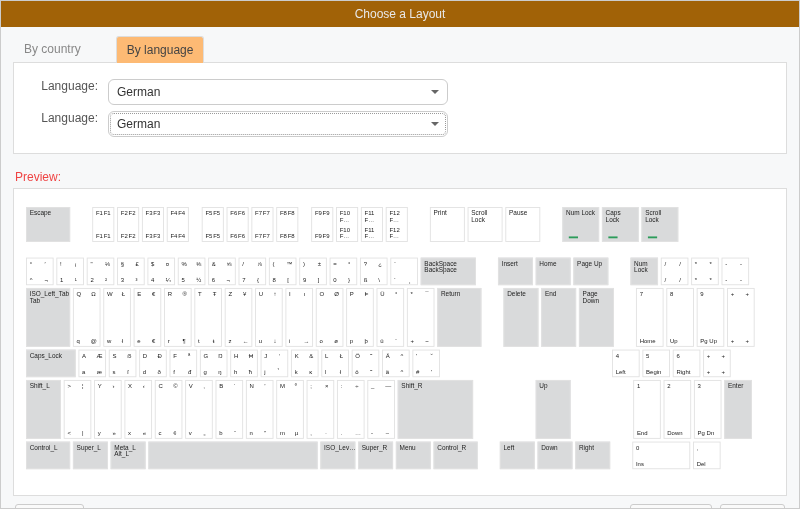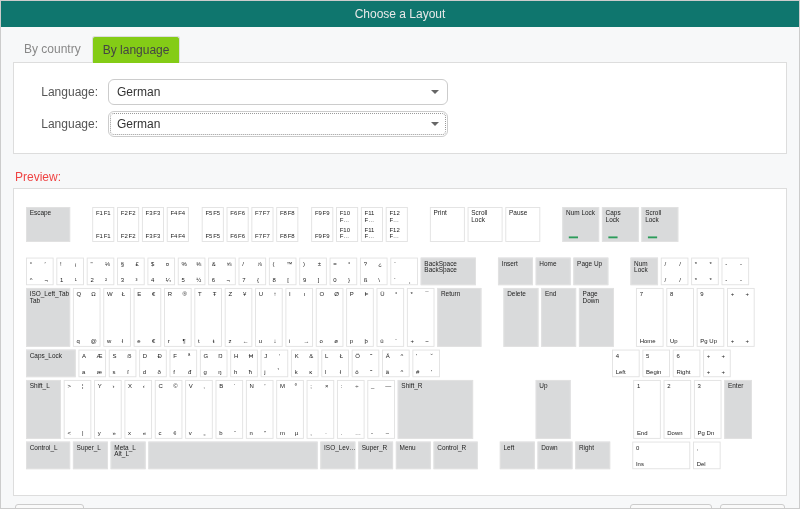--- a/index.html
+++ b/index.html
@@ -1,23 +1,23 @@
 <!DOCTYPE html>
 <html><head>
 <meta charset="utf-8">
 <style>
 * { box-sizing: border-box; margin: 0; padding: 0; }
 body { width: 800px; height: 509px; font-family: sans-serif; font-size: 12px; background: #f7f8f9; color: #333; border: 1px solid #ccc; overflow: hidden; }
-.titlebar { background: #0f766e; color: #e8e8e8; text-align: center; padding: 6px 0; font-size: 12px; }
+.titlebar { background: #a16207; color: #e8e8e8; text-align: center; padding: 6px 0; font-size: 12px; }
 .content { padding: 8px 12px 12px 12px; }
 .tabs { display: flex; border-bottom: 1px solid #ddd; }
 .tab { padding: 6px 10px; color: #888; cursor: pointer; border: 1px solid transparent; border-bottom: none; border-radius: 3px 3px 0 0; }
-.tab.active { background: #84cc16; border-color: #ddd; color: #444; position: relative; top: 1px; }
+.tab.active { background: #fdba74; border-color: #ddd; color: #444; position: relative; top: 1px; margin-left: 24px; }
 .form-area { border: 1px solid #ddd; border-top: none; padding: 10px 14px; background: #fff; }
-.form-row { display: flex; align-items: center; margin: 6px 0; gap: 10px; }
+.form-row { display: flex; align-items: flex-start; margin: 6px 0; gap: 10px; }
 .form-label { width: 70px; color: #555; text-align: right; }
 .select { flex: 0 0 340px; border: 1px solid #ccc; border-radius: 6px; padding: 5px 8px; background: #fff; display: flex; justify-content: space-between; align-items: center; cursor: pointer; }
 .select.focused { outline: 1px dotted #999; outline-offset: -3px; }
 .chev::after { content: ""; display: inline-block; border: 4px solid transparent; border-top-color: #666; transform: translateY(2px); }
 .preview-label { margin-top: 16px; color: #ef4444; padding-left: 2px; }
 .preview-box { background: #fff; border: 1px solid #ddd; margin-top: 4px; padding: 18px 12px 20px 12px; height: 308px; overflow: hidden; }
 .kbd { transform: scale(0.92); transform-origin: top left; width: 108%; font-size: 7px; color: #222; }
 .krow { display: flex; gap: 3px; margin-bottom: 3px; align-items: stretch; }
 .gap-s { width: 8px; flex-shrink: 0; }
 .gap-m { width: 18px; flex-shrink: 0; }

